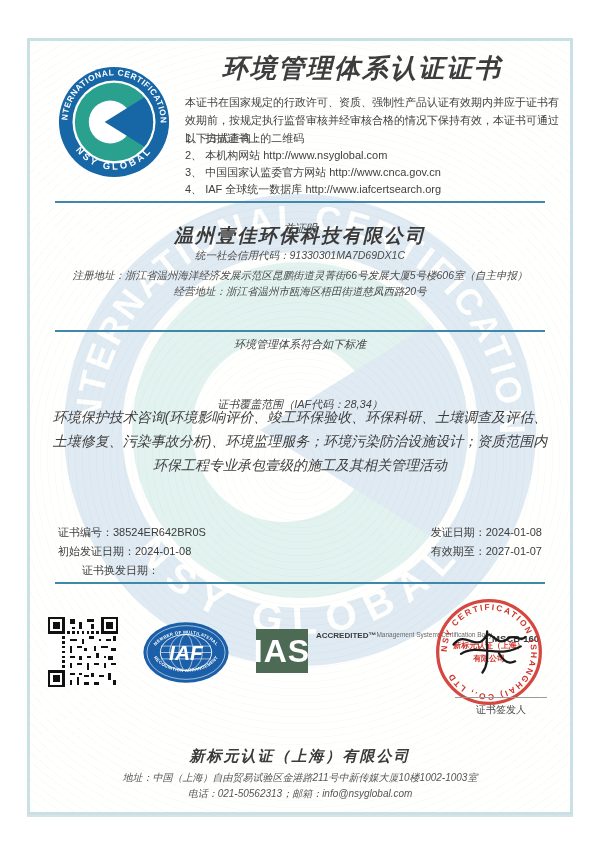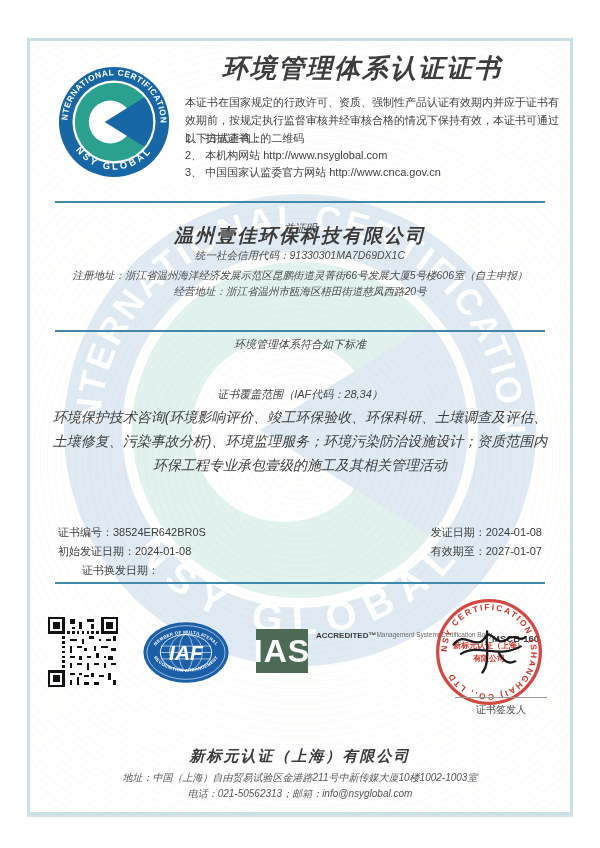--- a/index.html
+++ b/index.html
@@ -91,33 +91,34 @@
       <text font-size="10" font-weight="bold" fill="#ffffff" letter-spacing="3">
         <textPath href="#a-bot" startOffset="50%" text-anchor="middle">NSY GLOBAL</textPath>
       </text>
     </svg>
 
     <div class="abs title ctr" style="left:130px; right:6px; top:10px; width:auto;">环境管理体系认证证书</div>
     <div class="abs intro" style="left:155px; top:52px; width:384px;">本证书在国家规定的行政许可、资质、强制性产品认证有效期内并应于证书有效期前，按规定执行监督审核并经审核合格的情况下保持有效，本证书可通过以下方式查询：</div>
     <div class="abs qitem" style="left:155px; top:90px;">1、 扫描证书上的二维码</div>
     <div class="abs qitem" style="left:155px; top:107px;">2、 本机构网站 http://www.nsyglobal.com</div>
     <div class="abs qitem" style="left:155px; top:124px;">3、 中国国家认监委官方网站 http://www.cnca.gov.cn</div>
+    <div class="abs qitem" style="left:155px; top:141px;">4、 IAF 全球统一数据库 http://www.iafcertsearch.org</div>
 
     <div class="abs divider" style="left:25px; right:25px; top:160px;"></div>
 
     <div class="abs small ctr" style="top:180px;">兹证明</div>
     <div class="abs company ctr" style="top:182px;">温州壹佳环保科技有限公司</div>
     <div class="abs tiny ctr" style="top:208px;">统一社会信用代码：91330301MA7D69DX1C</div>
     <div class="abs tiny ctr" style="top:228px;">注册地址：浙江省温州海洋经济发展示范区昆鹏街道灵菁街66号发展大厦5号楼606室（自主申报）</div>
     <div class="abs tiny ctr" style="top:244px;">经营地址：浙江省温州市瓯海区梧田街道慈凤西路20号</div>
 
     <div class="abs divider" style="left:25px; right:25px; top:289px;"></div>
 
     <div class="abs small ctr" style="top:296px;">环境管理体系符合如下标准</div>
-    <div class="abs small ctr" style="top:346px;">证书覆盖范围（IAF代码：28,34）</div>
+    <div class="abs small ctr" style="top:356px;">证书覆盖范围（IAF代码：28,34）</div>
     <div class="abs scope ctr" style="left:18px; right:18px; top:365px;">环境保护技术咨询(环境影响评价、竣工环保验收、环保科研、土壤调查及评估、土壤修复、污染事故分析)、环境监理服务；环境污染防治设施设计；资质范围内环保工程专业承包壹级的施工及其相关管理活动</div>
 
     <div class="abs detail" style="left:28px; top:484px;">证书编号：38524ER642BR0S</div>
     <div class="abs detail" style="left:28px; top:503px;">初始发证日期：2024-01-08</div>
     <div class="abs detail" style="left:28px; top:522px;margin-left:24px;">证书换发日期：</div>
     <div class="abs detail" style="right:28px; top:484px;margin-left:20px;">发证日期：2024-01-08</div>
     <div class="abs detail" style="right:28px; top:503px;">有效期至：2027-01-07</div>
 
     <div class="abs divider" style="left:25px; right:25px; top:541px;"></div>
 

